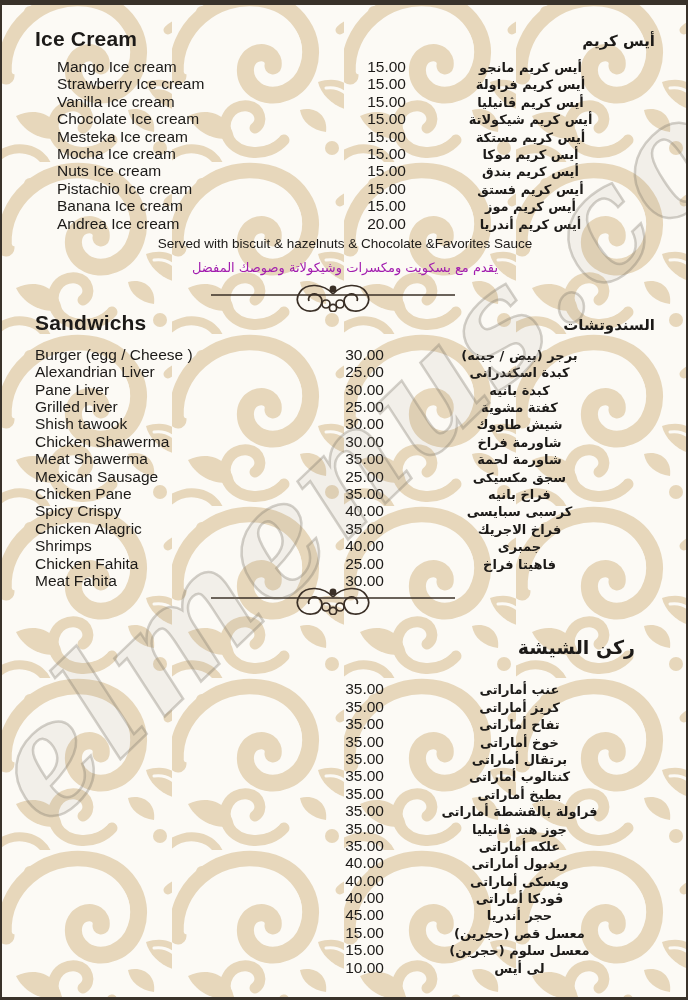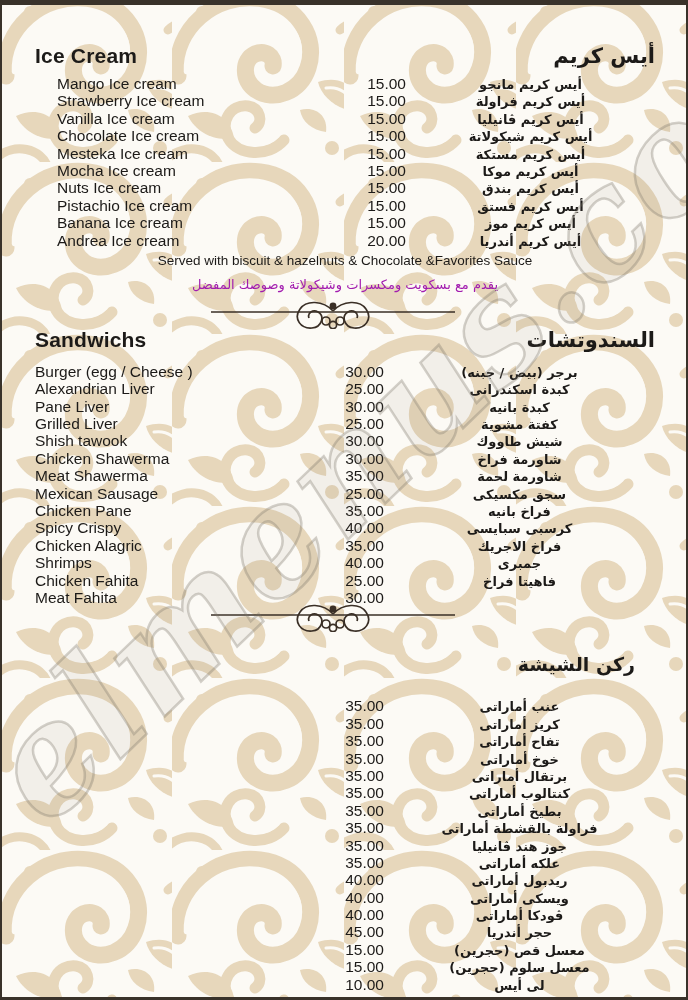--- a/index.html
+++ b/index.html
@@ -17,25 +17,25 @@
 
   .watermark {
     position:absolute; left:24px; top:700px; width:920px; height:210px; z-index:3;
     transform:rotate(-44deg); transform-origin:0 50%;
     font-family:"DejaVu Serif", serif; font-style:italic; font-size:148px; font-weight:bold;
     color:rgba(125,118,106,0.08);
     -webkit-text-stroke:2.5px rgba(125,118,106,0.33);
     letter-spacing:2px; white-space:nowrap; pointer-events:none;
   }
 
-  .content { position:absolute; left:35px; top:43px; width:620px; z-index:2; }
+  .content { position:absolute; left:35px; top:26px; width:620px; z-index:2; }
 
   .sec-title-row { display:flex; justify-content:space-between; align-items:baseline; height:25px; line-height:25px; }
   .t-en { font-size:21px; font-weight:bold; letter-spacing:0.2px; }
-  .t-ar { font-family:"DejaVu Sans", sans-serif; font-weight:bold; font-size:21px; direction:rtl; }
+  .t-ar { font-family:"DejaVu Sans", sans-serif; font-weight:bold; font-size:15px; direction:rtl; }
 
   .rows { }
   .m-row { display:flex; align-items:baseline; height:17.4px; line-height:17.4px; }
   .c-en { width:245px; font-size:15.5px; white-space:nowrap; overflow:hidden; }
   .c-pr { width:104px; text-align:right; font-size:15.5px; }
   .c-ar { flex:1; text-align:center; direction:rtl; font-family:"DejaVu Sans", sans-serif; font-weight:bold; font-size:13px; white-space:nowrap; }
 
   .ice-rows { margin-top:7px;margin-left:22px; }
   .note-en { margin-top:4px; text-align:center; font-size:13.5px; line-height:16px; }
   .note-ar { margin-top:7px; text-align:center; font-size:13px; line-height:17px; direction:rtl;

